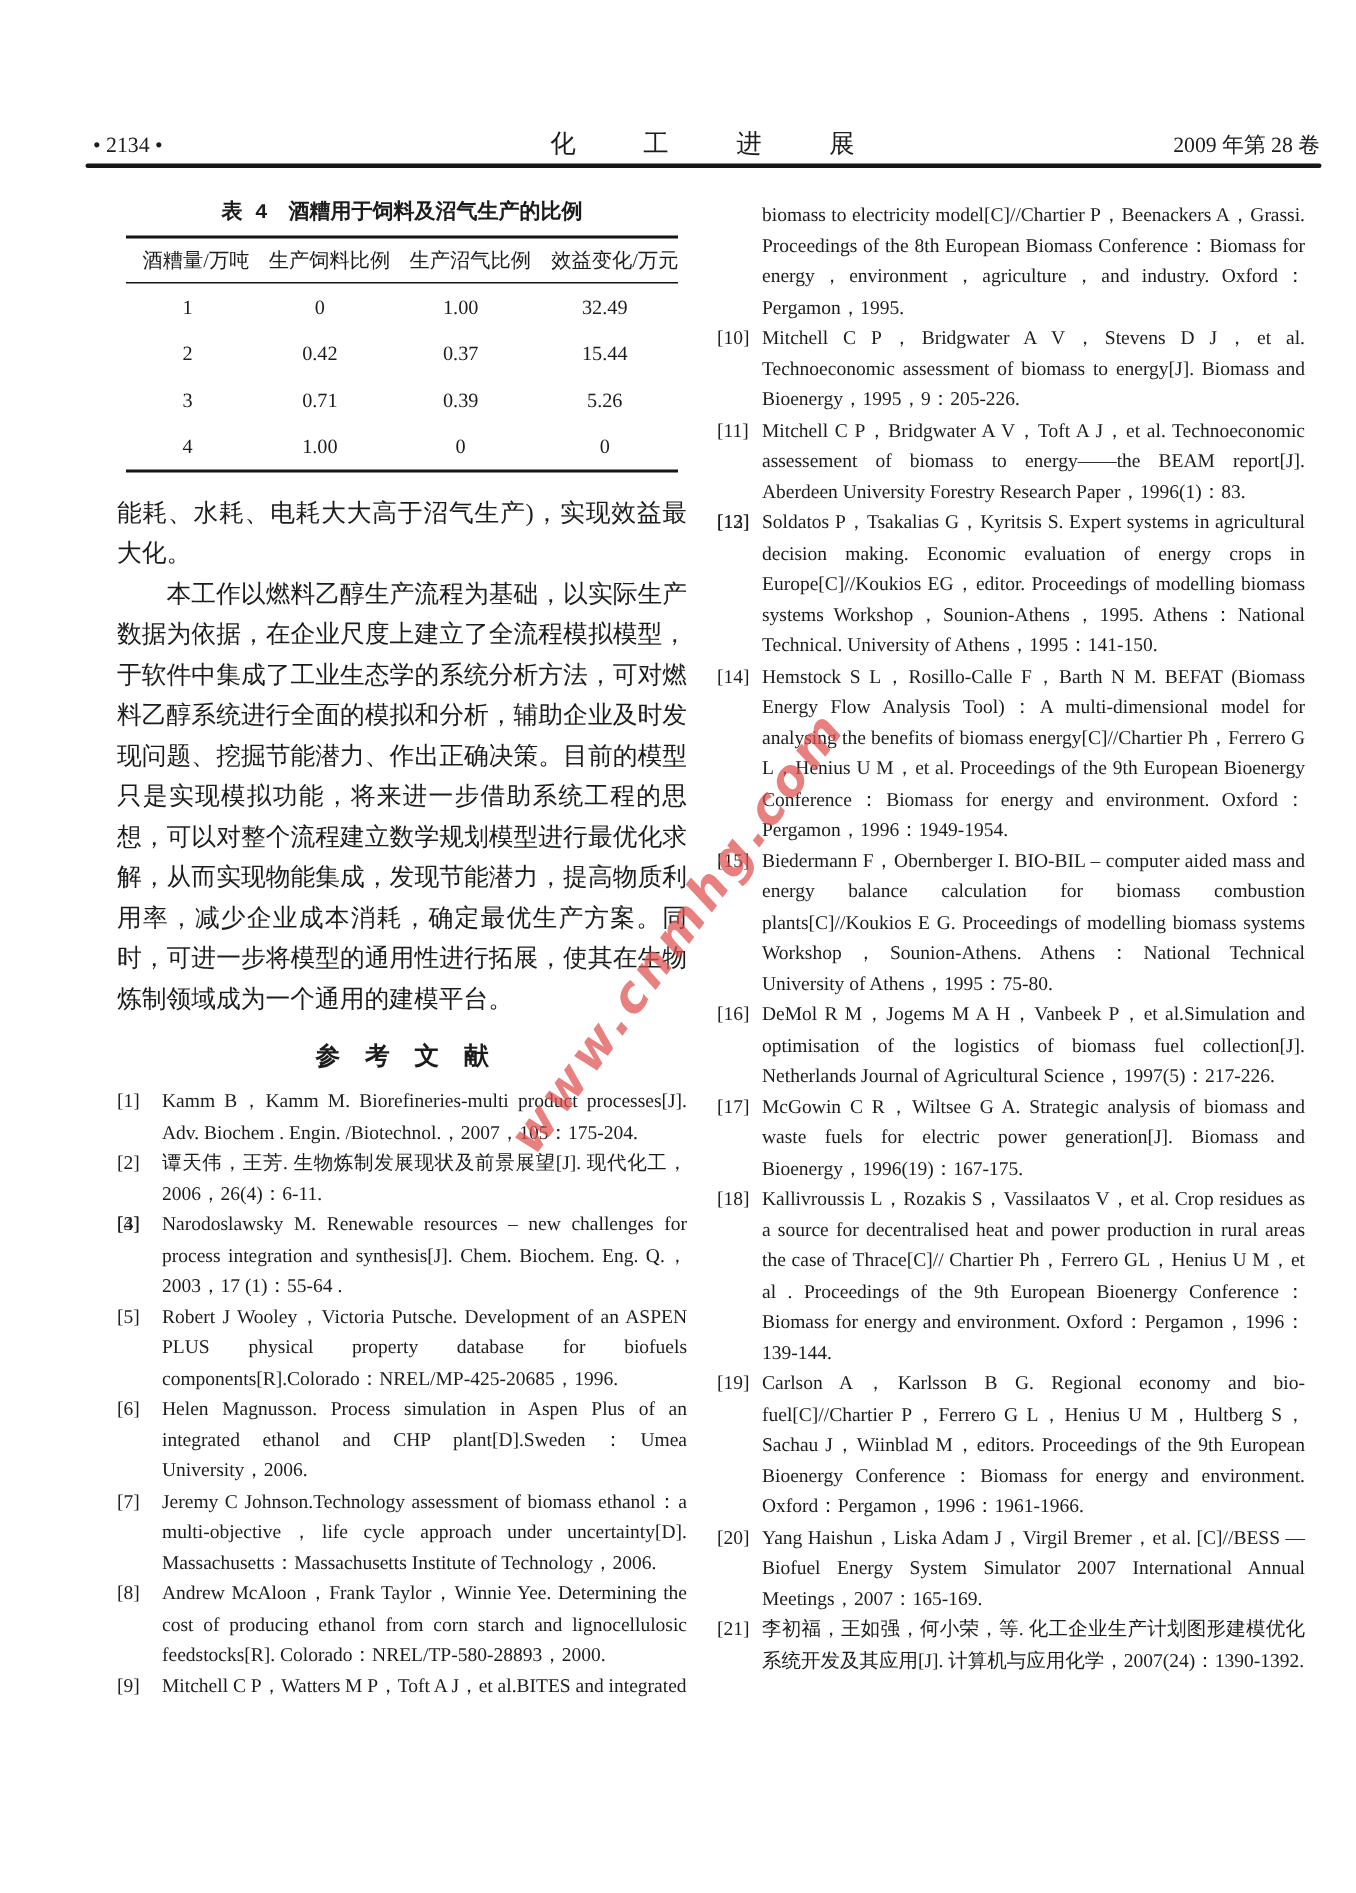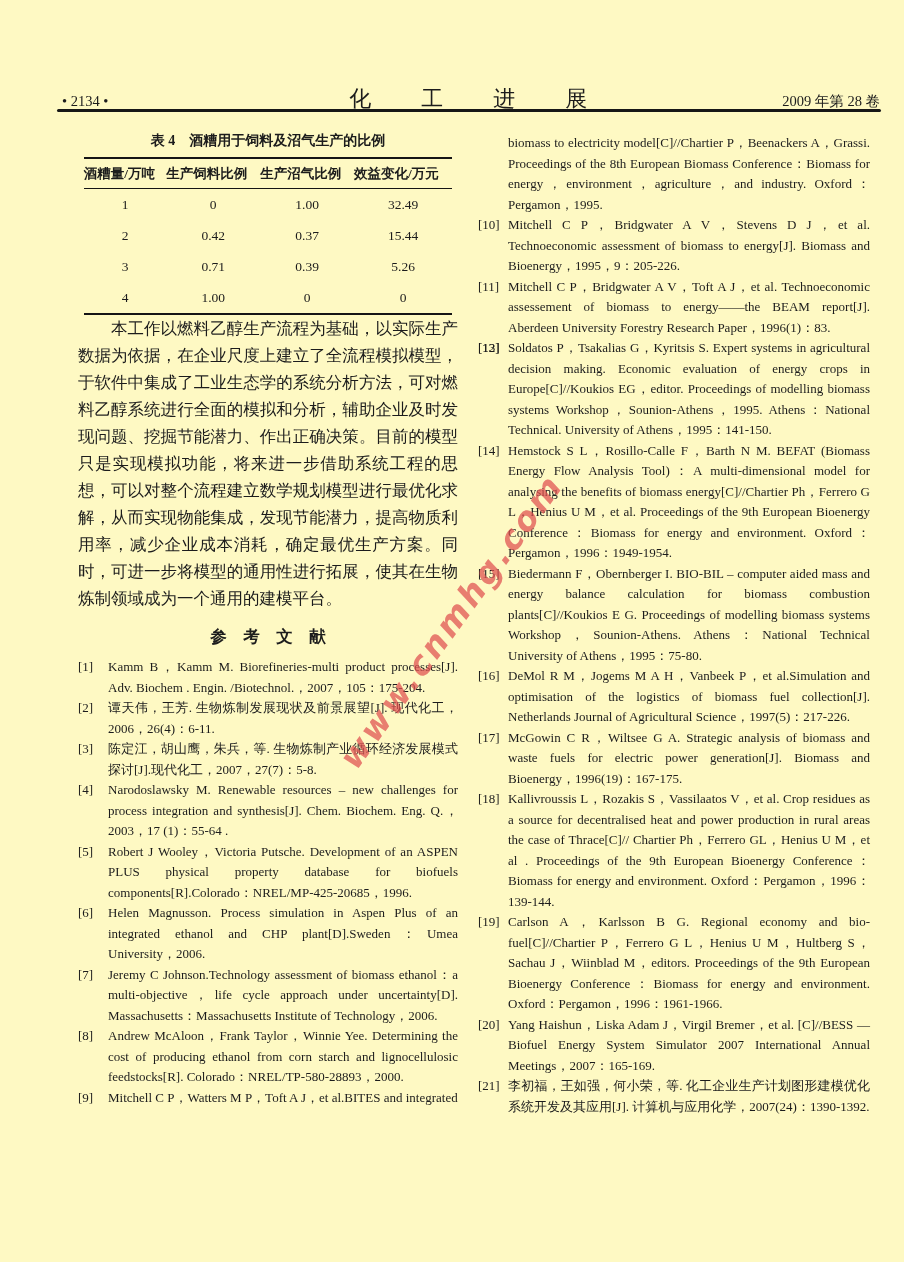--- a/index.html
+++ b/index.html
@@ -1,49 +1,49 @@
 <!DOCTYPE html>
 <html><head>
 <meta charset="utf-8">
 <style>
   html,body { margin:0; padding:0; background:#e8e8e8; }
   .page {
     position:relative; width:904px; height:1262px; margin:0 auto;
-    background:#fef9c3; overflow:hidden;
+    background:#ffffff; overflow:hidden;
     font-family:"Liberation Serif","DejaVu Serif",serif;
     color:#1c1c1c;
   }
   
   .header-row {
     position:absolute; top:84px; left:62px; width:818px;
     display:flex; justify-content:space-between; align-items:baseline;
     font-size:14.5px;
   }
-  .journal-title { font-size:22px; letter-spacing:14px; margin-left:60px; }
+  .journal-title { font-size:17px; letter-spacing:14px; margin-left:60px; }
   .header-rule {
     position:absolute; top:109px; left:57px; width:824px; height:3px;
     background:#171717; border-radius:2px;
   }
   
   .col-left  { position:absolute; left:78px;  top:130px; width:380px; }
   .col-right { position:absolute; left:478px; top:133px; width:392px; }
   
   .tbl-caption {
     text-align:center; font-weight:bold; font-size:14px;
-    font-family:Liberation Serif, serif;
+    font-family:Liberation Mono, monospace;
     margin:2px 0 7px;
   }
   table.data {
     width:97%; margin:0 auto; border-collapse:collapse;
     border-top:2.5px solid #151515; border-bottom:2.5px solid #151515;
     font-size:13.5px;
   }
   table.data th {
-    font-weight:bold; padding:6px 0 5px;
-    border-bottom:1.5px solid #151515; text-align:left; white-space:nowrap;
+    font-weight:normal; padding:6px 0 5px;
+    border-bottom:1.5px solid #151515; text-align:right; white-space:nowrap;
   }
   table.data td { text-align:center; padding:8px 0 7px; }
   
   .para { font-size:16.5px; line-height:27px; text-align:justify; margin:0; }
   .carryover { margin-top:13px; }
   .indent2 { text-indent:2em; }
   .sec-heading {
     font-size:21px; font-weight:bold; margin:15px 0 9px;
     font-family:"Liberation Sans","DejaVu Sans",sans-serif;
   }
@@ -109,38 +109,38 @@
         </tr>
         <tr>
           <td>4</td>
           <td>1.00</td>
           <td>0</td>
           <td>0</td>
         </tr>
       </tbody>
     </table>
 
+    <p class="para carryover">能耗、水耗、电耗大大高于沼气生产)，实现效益最大化。</p>
 
 
     <p class="para indent2">本工作以燃料乙醇生产流程为基础，以实际生产数据为依据，在企业尺度上建立了全流程模拟模型，于软件中集成了工业生态学的系统分析方法，可对燃料乙醇系统进行全面的模拟和分析，辅助企业及时发现问题、挖掘节能潜力、作出正确决策。目前的模型只是实现模拟功能，将来进一步借助系统工程的思想，可以对整个流程建立数学规划模型进行最优化求解，从而实现物能集成，发现节能潜力，提高物质利用率，减少企业成本消耗，确定最优生产方案。同时，可进一步将模型的通用性进行拓展，使其在生物炼制领域成为一个通用的建模平台。</p>
 
     <div class="refs-heading">参　考　文　献</div>
 
     <div class="ref-list">
       <div class="ref">
         <span class="ref-num">[1]</span>
         <span>Kamm B，Kamm M. Biorefineries-multi product processes[J]. Adv. Biochem . Engin. /Biotechnol.，2007，105：175-204.</span>
       </div>
       <div class="ref">
         <span class="ref-num">[2]</span>
         <span>谭天伟，王芳. 生物炼制发展现状及前景展望[J]. 现代化工，2006，26(4)：6-11.</span>
       </div>
       <div class="ref">
         <span class="ref-num">[3]</span>
-        <span>陈定江，胡山鹰，朱兵，等. 生物炼制产业循环经济发展模式探讨[J].现代化工，2007，27(7)：5-8.</span>
       </div>
       <div class="ref">
         <span class="ref-num">[4]</span>
         <span>Narodoslawsky M. Renewable resources – new challenges for process integration and synthesis[J]. Chem. Biochem. Eng. Q.，2003，17 (1)：55-64 .</span>
       </div>
       <div class="ref">
         <span class="ref-num">[5]</span>
         <span>Robert J Wooley，Victoria Putsche. Development of an ASPEN PLUS physical property database for biofuels components[R].Colorado：NREL/MP-425-20685，1996.</span>
       </div>
       <div class="ref">

